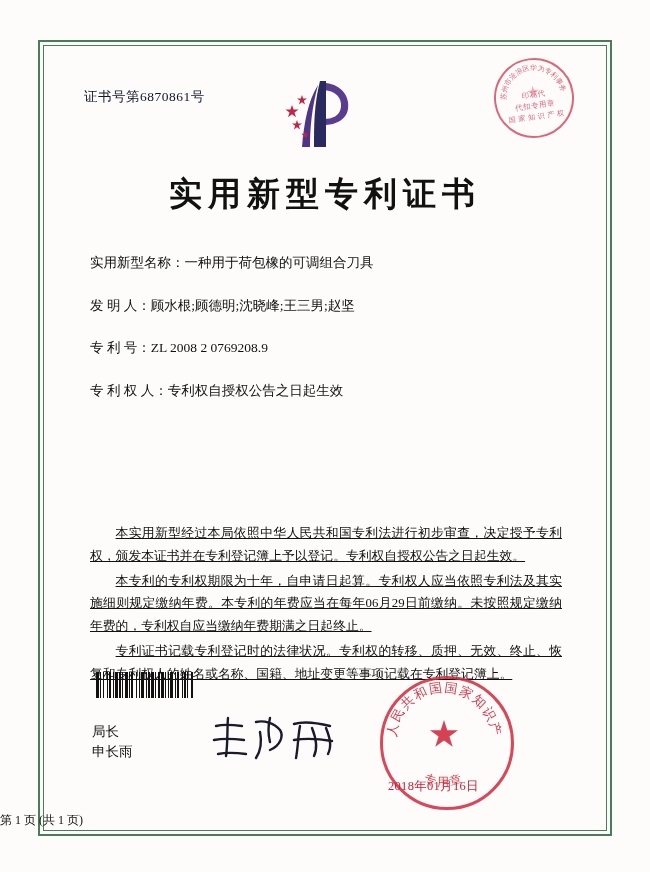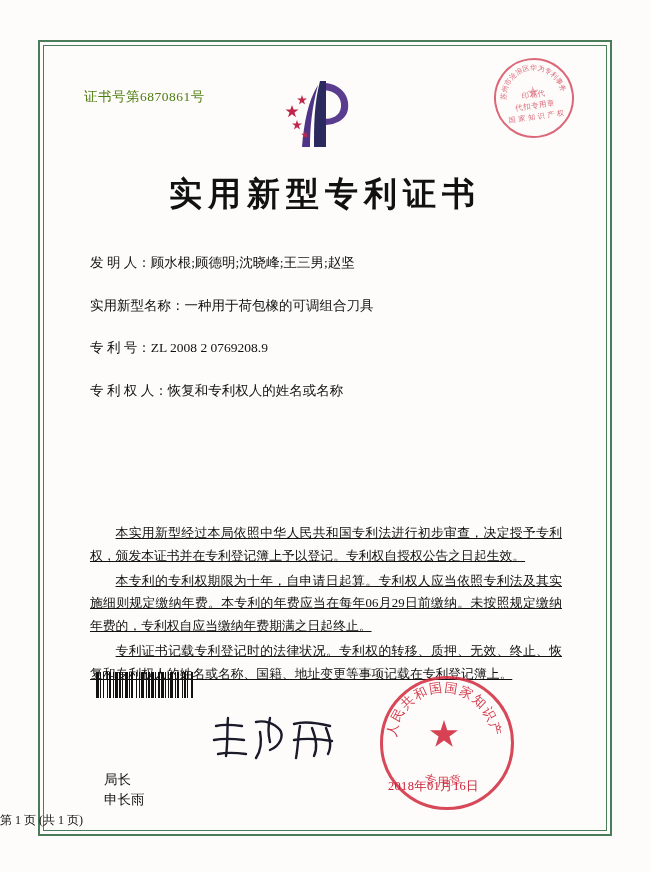--- a/index.html
+++ b/index.html
@@ -43,21 +43,21 @@
     border: 1px solid #4a7c5a;
     box-sizing: border-box;
   }
 
   .cert-number {
     position: absolute;
     left: 84px;
     top: 88px;
     font-size: 13.5px;
     letter-spacing: 0.5px;
-    color: #4d7c0f;
+    color: #0f172a;
   }
 
   
   .logo {
     position: absolute;
     left: 280px;
     top: 75px;
     width: 90px;
     height: 80px;
   }
@@ -153,26 +153,25 @@
     align-items: stretch;
   }
   .barcode i {
     display: block;
     background: #111;
     height: 100%;
   }
 
   .signature-block {
     position: absolute;
-    left: 104px;
+    left: 92px;
     top: 722px;
     font-size: 13.5px;
     line-height: 1.5;
     color: #111;
-    margin-top: 48px;
   }
   .sig-name {
     position: absolute;
     left: 208px;
     top: 712px;
     width: 140px;
     height: 50px;
     color: #111;
   }
   .sig-name svg { display: block; }
@@ -248,30 +247,30 @@
     </svg>
     <div class="st-line st-line1">印花代</div>
     <div class="st-line st-line2">代扣专用章</div>
     <div class="st-line st-line3">国 家 知 识 产 权</div>
   </div>
 
   <div class="title">实用新型专利证书</div>
 
   <div class="fields">
     <div class="field-row">
+      <span class="field-label">实用新型名称：</span><span class="field-value">一种用于荷包橡的可调组合刀具</span>
+    </div>
+    <div class="field-row">
       <span class="field-label">发 明 人：</span><span class="field-value">顾水根;顾德明;沈晓峰;王三男;赵坚</span>
-    </div>
-    <div class="field-row">
-      <span class="field-label">实用新型名称：</span><span class="field-value">一种用于荷包橡的可调组合刀具</span>
     </div>
     <div class="field-row">
       <span class="field-label">专 利 号：</span><span class="field-value">ZL 2008 2 0769208.9</span>
     </div>
     <div class="field-row">
-      <span class="field-label">专 利 权 人：</span><span class="field-value">恢复和专利权人的姓名或名称</span>
+      <span class="field-label">专 利 权 人：</span><span class="field-value">专利权自授权公告之日起生效</span>
     </div>
   </div>
 
   <div class="body-text">
     <p>本实用新型经过本局依照中华人民共和国专利法进行初步审查，决定授予专利权，颁发本证书并在专利登记簿上予以登记。专利权自授权公告之日起生效。</p>
     <p>本专利的专利权期限为十年，自申请日起算。专利权人应当依照专利法及其实施细则规定缴纳年费。本专利的年费应当在每年06月29日前缴纳。未按照规定缴纳年费的，专利权自应当缴纳年费期满之日起终止。</p>
     <p>专利证书记载专利登记时的法律状况。专利权的转移、质押、无效、终止、恢复和专利权人的姓名或名称、国籍、地址变更等事项记载在专利登记簿上。</p>
   </div>
 
   <div class="barcode" id="barcode">

